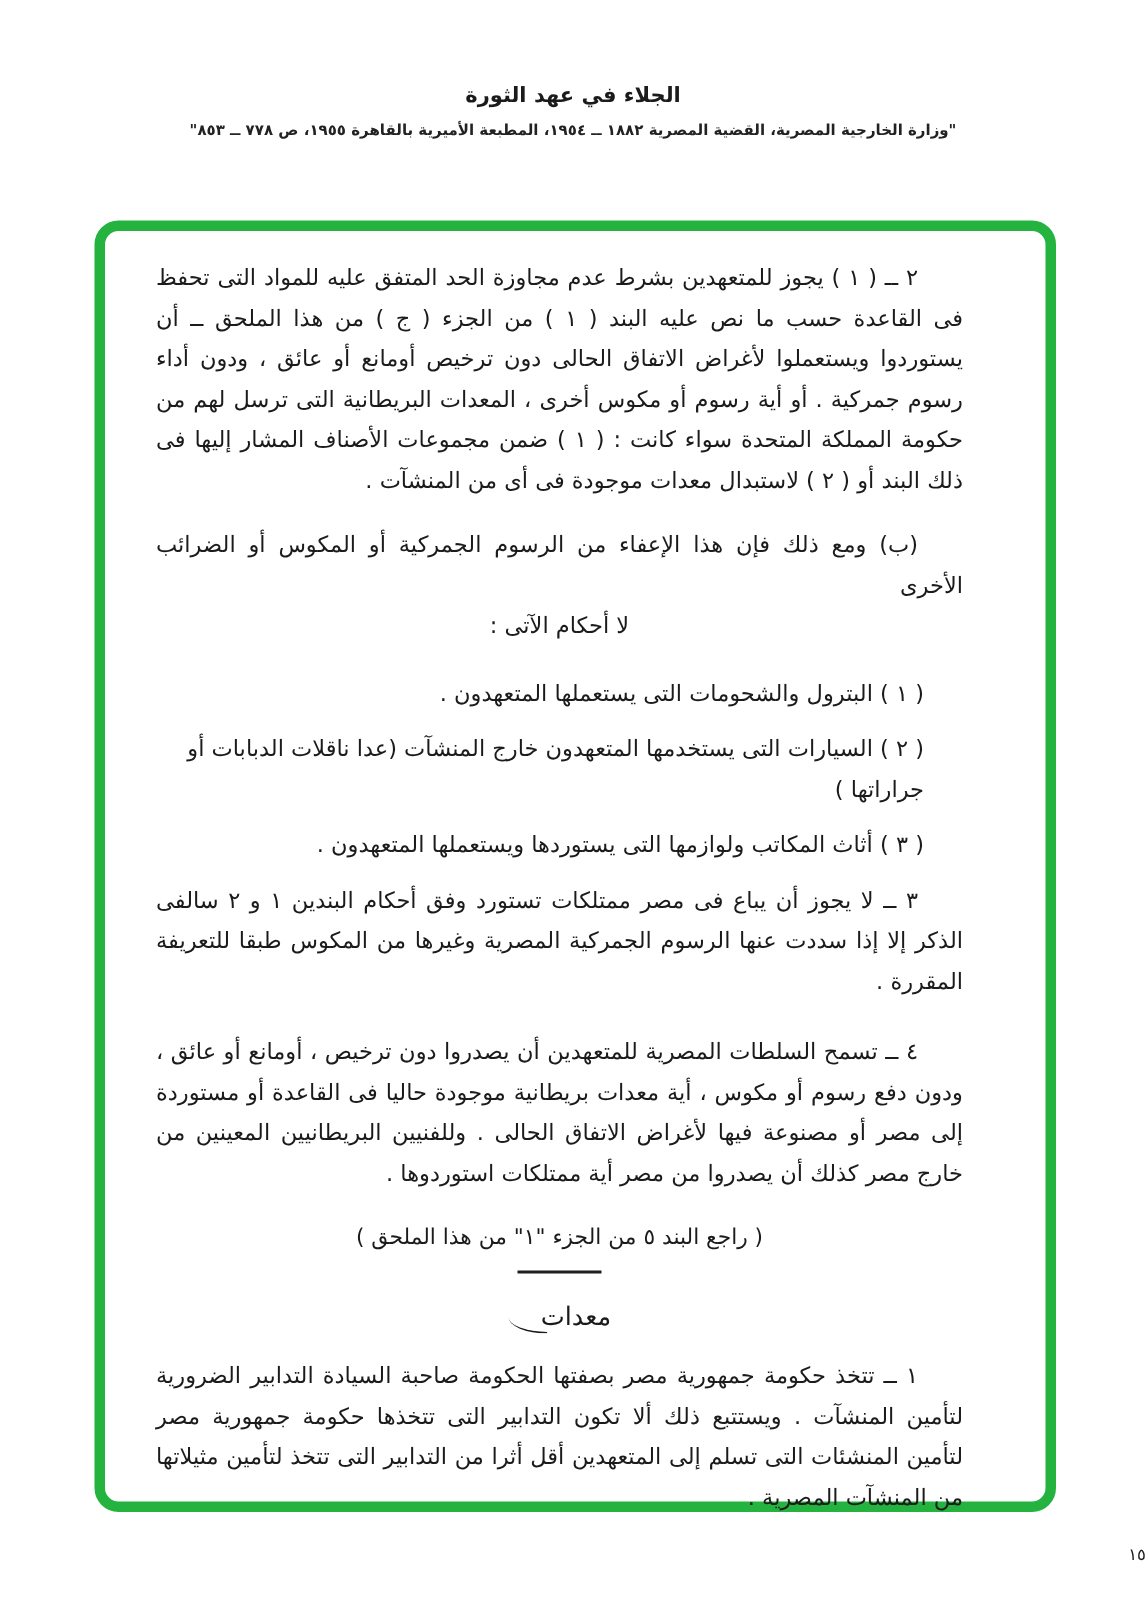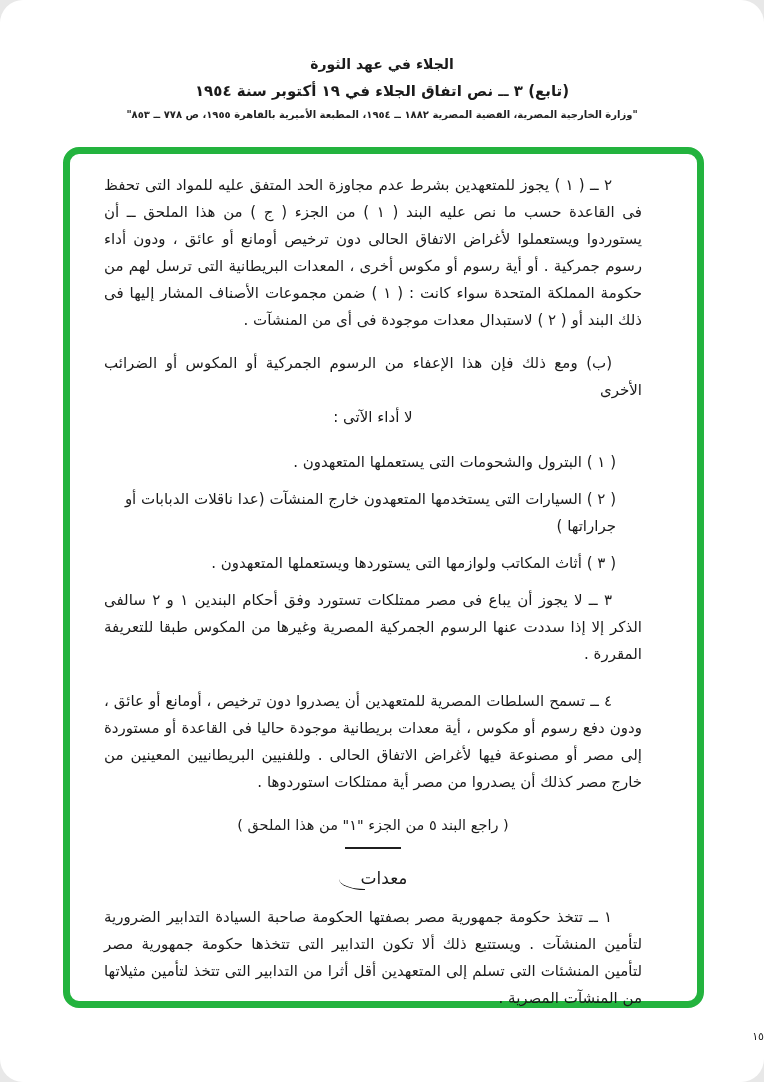--- a/index.html
+++ b/index.html
@@ -5,21 +5,20 @@
   html, body { margin: 0; padding: 0; background: #e8e8e8; }
   .sheet {
     position: relative;
     width: 764px;
     height: 1082px;
     margin: 0 auto;
     background: #ffffff;
     font-family: "DejaVu Sans", sans-serif;
     color: #1b1b1b;
     overflow: hidden;
-    border-radius: 23px;
   }
   .doc-header {
     position: absolute;
     top: 56px; left: 0; right: 0;
     text-align: center;
     direction: rtl;
   }
   .doc-title   { font-size: 14px; font-weight: bold; margin-bottom: 10px; letter-spacing: 0.3px; }
   .doc-subtitle{ font-size: 15px; font-weight: bold; margin-bottom: 9px; }
   .doc-source  { font-size: 10px; font-weight: bold; color: #222; }
@@ -98,31 +97,30 @@
     direction: rtl;
   }
 </style>
 </head>
 <body>
 
 <div class="sheet">
 
   <header class="doc-header">
     <div class="doc-title">الجلاء في عهد الثورة</div>
-    <div class="doc-subtitle">(تابع) ٣ ــ نص اتفاق الجلاء في ١٩ أكتوبر سنة ١٩٥٤</div>
     <div class="doc-source">"وزارة الخارجية المصرية، القضية المصرية ١٨٨٢ ــ ١٩٥٤، المطبعة الأميرية بالقاهرة ١٩٥٥، ص ٧٧٨ ــ ٨٥٣"</div>
   </header>
 
   <div class="highlight-box" style="border-color: rgb(35, 179, 62);"></div>
 
   <main class="content">
     <p>٢ ــ ( ١ ) يجوز للمتعهدين بشرط عدم مجاوزة الحد المتفق عليه للمواد التى تحفظ فى القاعدة حسب ما نص عليه البند ( ١ ) من الجزء ( ج ) من هذا الملحق ــ أن يستوردوا ويستعملوا لأغراض الاتفاق الحالى دون ترخيص أومانع أو عائق ، ودون أداء رسوم جمركية . أو أية رسوم أو مكوس أخرى ، المعدات البريطانية التى ترسل لهم من حكومة المملكة المتحدة سواء كانت : ( ١ ) ضمن مجموعات الأصناف المشار إليها فى ذلك البند أو ( ٢ ) لاستبدال معدات موجودة فى أى من المنشآت .</p>
 
     <p class="pb-head">(ب) ومع ذلك فإن هذا الإعفاء من الرسوم الجمركية أو المكوس أو الضرائب الأخرى</p>
-    <div class="pb-tail">لا أداء الآتى :</div>
+    <div class="pb-tail">لا أحكام الآتى :</div>
 
     <div class="doc-list">
       <p>( ١ ) البترول والشحومات التى يستعملها المتعهدون .</p>
       <p>( ٢ ) السيارات التى يستخدمها المتعهدون خارج المنشآت (عدا ناقلات الدبابات أو جراراتها )</p>
       <p>( ٣ ) أثاث المكاتب ولوازمها التى يستوردها ويستعملها المتعهدون .</p>
     </div>
 
     <p class="p3">٣ ــ لا يجوز أن يباع فى مصر ممتلكات تستورد وفق أحكام البندين ١ و ٢ سالفى الذكر إلا إذا سددت عنها الرسوم الجمركية المصرية وغيرها من المكوس طبقا للتعريفة المقررة .</p>
     <p class="p4">٤ ــ تسمح السلطات المصرية للمتعهدين أن يصدروا دون ترخيص ، أومانع أو عائق ، ودون دفع رسوم أو مكوس ، أية معدات بريطانية موجودة حاليا فى القاعدة أو مستوردة إلى مصر أو مصنوعة فيها لأغراض الاتفاق الحالى . وللفنيين البريطانيين المعينين من خارج مصر كذلك أن يصدروا من مصر أية ممتلكات استوردوها .</p>
 

